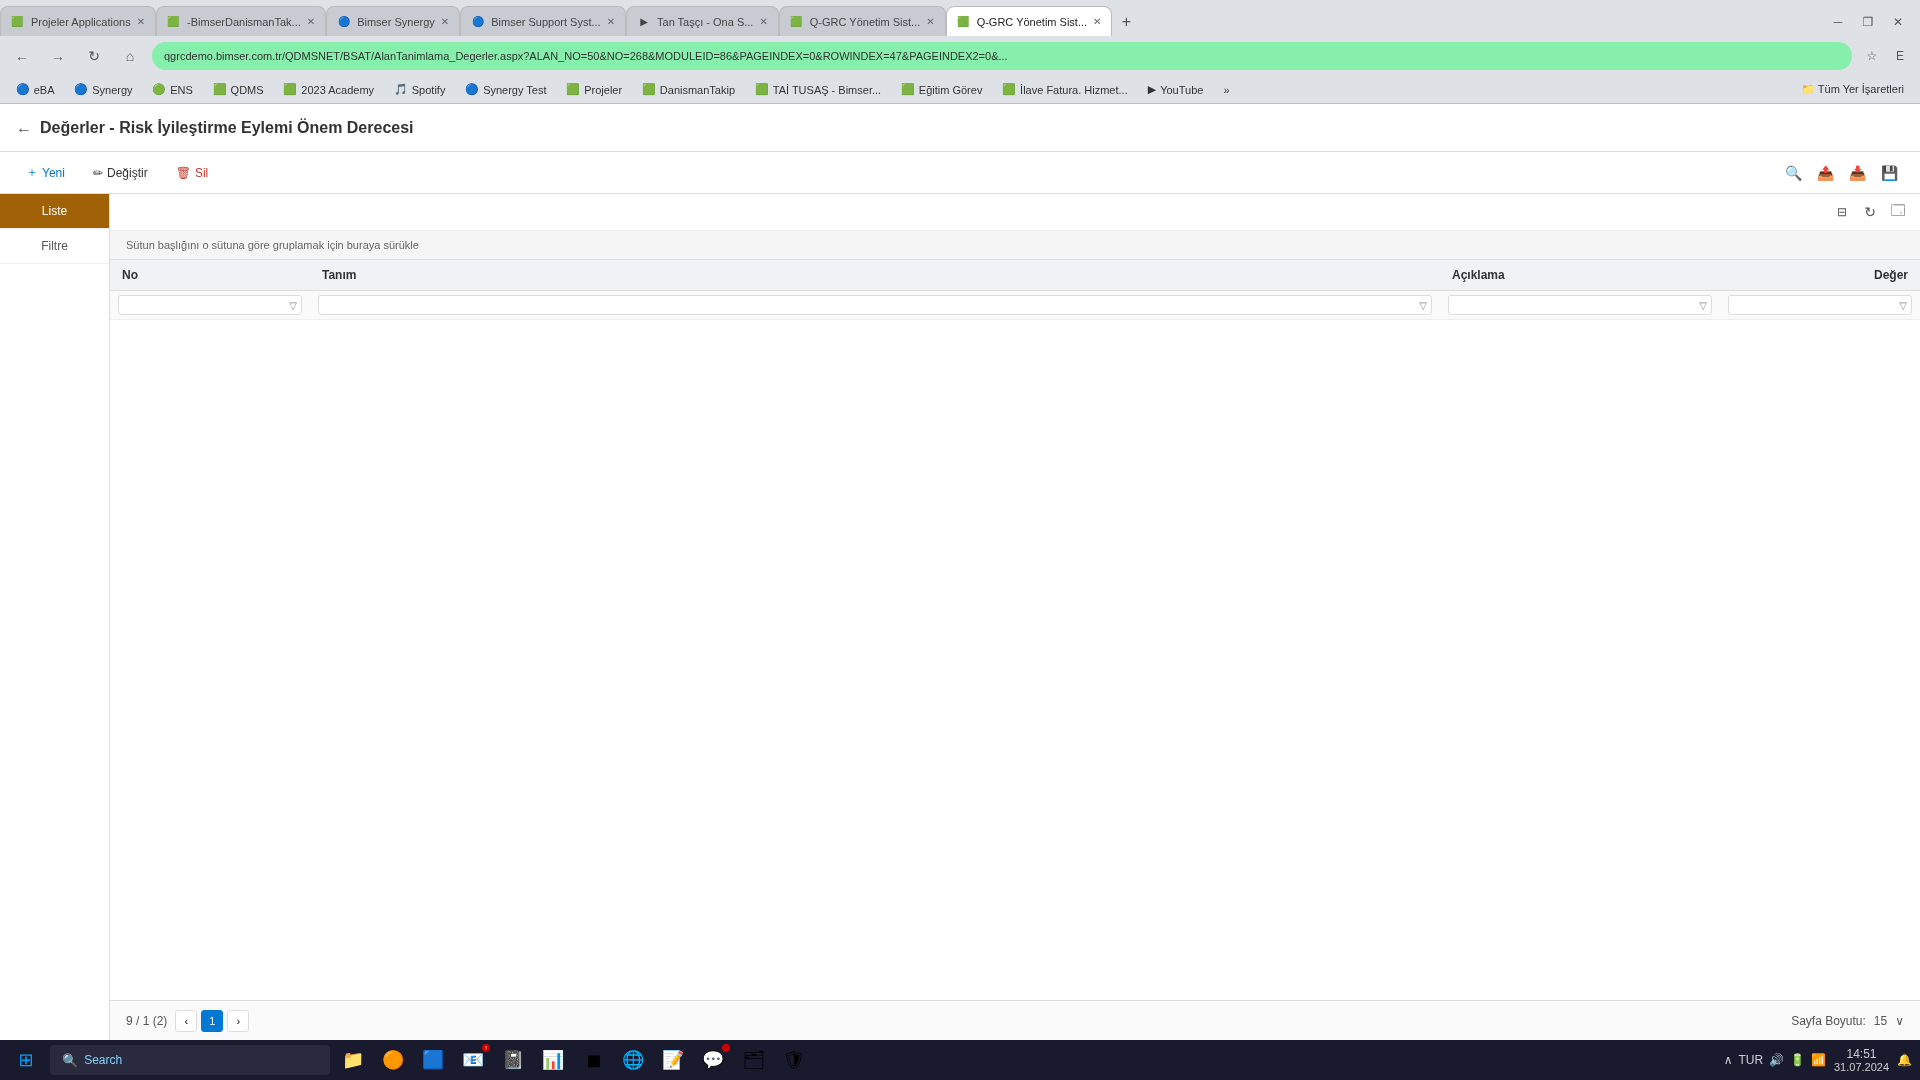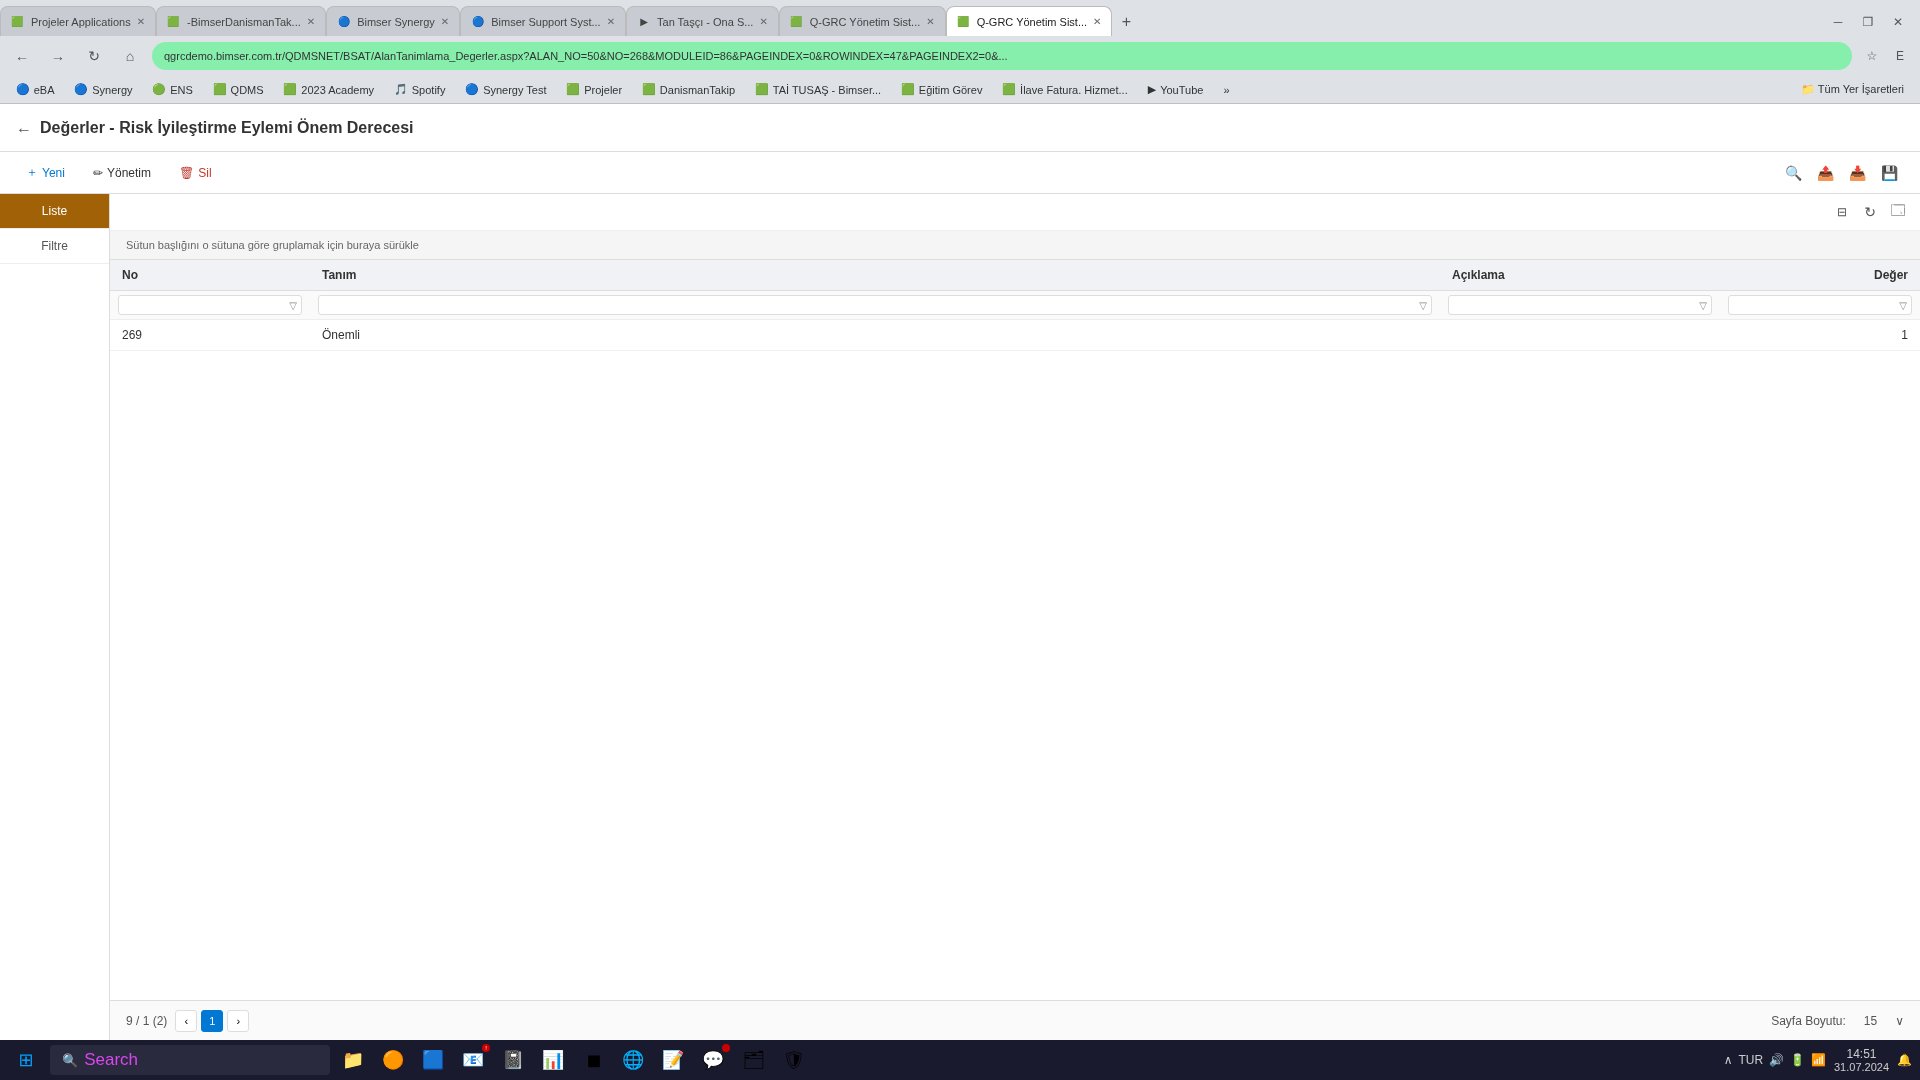--- a/index.html
+++ b/index.html
@@ -76,28 +76,28 @@
     .data-row.selected td { background: #0078d4; color: #fff; }
     .deger-cell { text-align: right; }
 
     
     .pagination { border-top: 1px solid #ddd; padding: 8px 16px; display: flex; align-items: center; background: #fafafa; height: 40px; }
     .pagination-info { font-size: 12px; color: #555; }
     .page-nav { display: flex; align-items: center; gap: 4px; margin-left: 8px; }
     .page-btn { width: 22px; height: 22px; display: flex; align-items: center; justify-content: center; cursor: pointer; border: 1px solid #ddd; border-radius: 3px; font-size: 11px; background: #fff; }
     .page-btn.current { background: #0078d4; color: #fff; border-color: #0078d4; }
     .page-spacer { flex: 1; }
-    .page-size { display: flex; align-items: center; gap: 18px; font-size: 12px; color: #555; }
+    .page-size { display: flex; align-items: center; gap: 8px; font-size: 12px; color: #555; }
 
     
     .taskbar { position: fixed; bottom: 0; width: 1920px; height: 40px; background: #1a1a2e; display: flex; align-items: center; padding: 0 8px; gap: 6px; z-index: 1000; }
     .taskbar-start { width: 36px; height: 36px; display: flex; align-items: center; justify-content: center; cursor: pointer; }
     .taskbar-search { display: flex; align-items: center; gap: 6px; background: #2a2a3e; border-radius: 4px; padding: 4px 12px; height: 30px; min-width: 280px; cursor: pointer; }
     .taskbar-search-icon { color: #aaa; font-size: 13px; }
-    .taskbar-search-text { color: #d946ef; font-size: 17px; }
+    .taskbar-search-text { color: #7dd3fc; font-size: 12px; }
     .taskbar-apps { display: flex; align-items: center; gap: 4px; }
     .taskbar-app { width: 36px; height: 36px; display: flex; align-items: center; justify-content: center; cursor: pointer; border-radius: 4px; font-size: 18px; }
     .taskbar-spacer { flex: 1; }
     .taskbar-right { display: flex; align-items: center; gap: 8px; color: #ccc; font-size: 11px; }
     .taskbar-icons { display: flex; gap: 6px; align-items: center; }
     .taskbar-clock { text-align: center; }
     .taskbar-time { font-size: 12px; font-weight: 500; }
     .taskbar-date { font-size: 11px; }
     .system-icon { color: #ccc; font-size: 12px; cursor: pointer; }
 
@@ -244,21 +244,21 @@
     <span class="page-title">Değerler - Risk İyileştirme Eylemi Önem Derecesi</span>
   </div>
 
   <div class="toolbar">
     <button class="toolbar-btn primary">
       <span>＋</span>
       <span>Yeni</span>
     </button>
     <button class="toolbar-btn">
       <span>✏</span>
-      <span>Yönetim</span>
+      <span>Değiştir</span>
     </button>
     <button class="toolbar-btn danger">
       <span>🗑</span>
       <span>Sil</span>
     </button>
     <div class="toolbar-spacer"></div>
     <div class="toolbar-right">
       <div class="icon-btn">🔍</div>
       <div class="icon-btn">📤</div>
       <div class="icon-btn">📥</div>
@@ -327,26 +327,20 @@
               </td>
               <td>
                 <div class="filter-input-wrap">
                   <input class="filter-input" type="text" style="">
                   <span class="filter-icon">▽</span>
                 </div>
               </td>
             </tr>
           </thead>
           <tbody>
-            <tr class="data-row">
-              <td>269</td>
-              <td>Önemli</td>
-              <td></td>
-              <td class="deger-cell">1</td>
-            </tr>
           </tbody>
         </table>
       </div>
 
       <div class="pagination">
         <span class="pagination-info">9 / 1 (2)</span>
         <div class="page-nav">
           <div class="page-btn">‹</div>
           <div class="page-btn current">1</div>
           <div class="page-btn">›</div>

